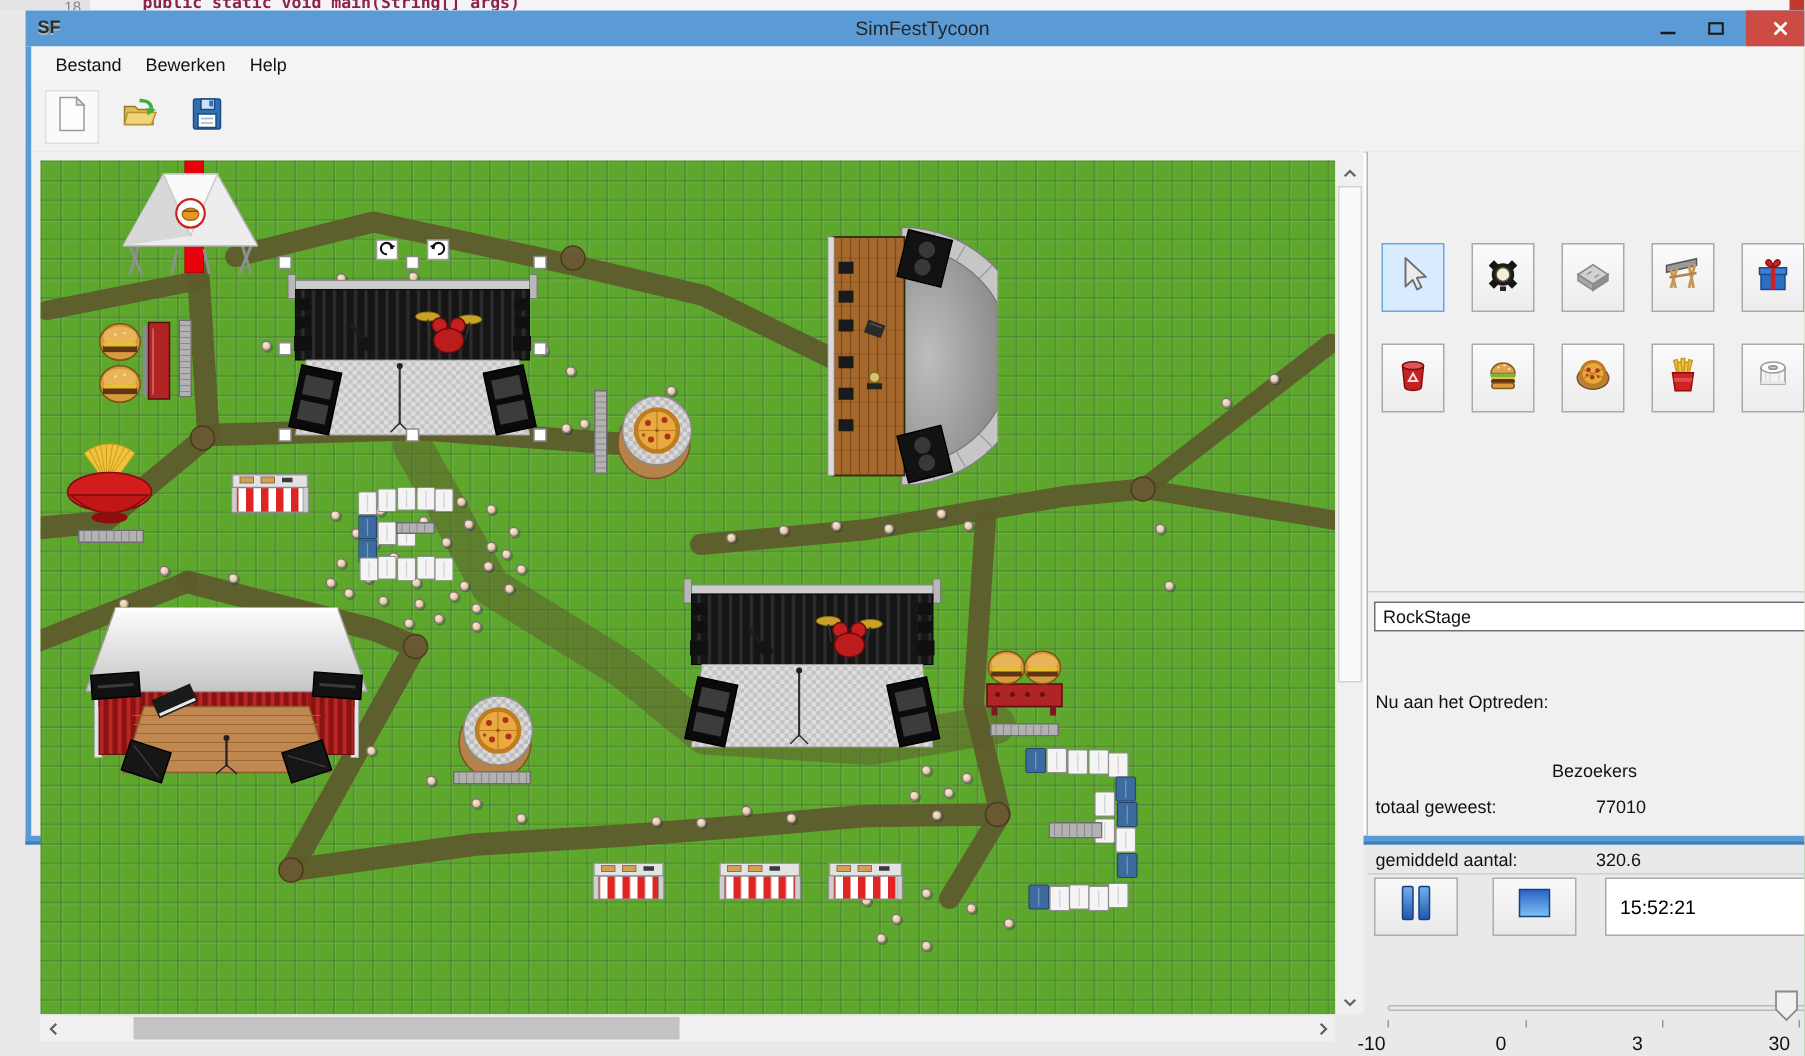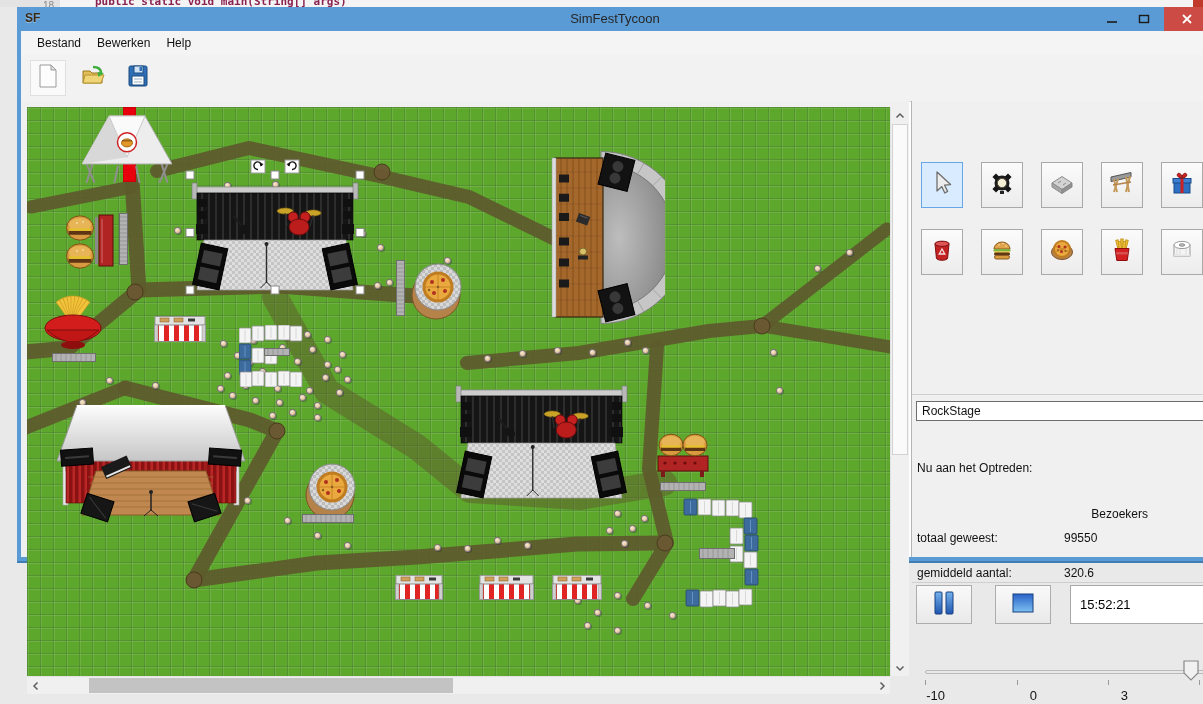--- a/index.html
+++ b/index.html
@@ -54,21 +54,21 @@
   .toolbtn{position:absolute;width:42px;height:46px;background:linear-gradient(#fbfbfb,#ececec);border:1px solid #a9a9a9;box-sizing:border-box;display:flex;align-items:center;justify-content:center;}
   .toolbtn.sel{background:#d9ecff;border:1px solid #66a7e8;}
   .fld{position:absolute;background:#fff;border:1px solid #6e6e6e;box-sizing:border-box;font-size:12px;color:#111;padding:2px 5px;font-family:"Liberation Sans",sans-serif;}
   .lbl{position:absolute;font-size:12px;color:#111;white-space:nowrap;}
   .val{position:absolute;font-size:12px;color:#111;white-space:nowrap;}
   #npbox{position:absolute;left:150px;top:314px;width:146px;height:82px;background:#fff;font-size:12px;padding:4px 6px;box-sizing:border-box;}
   #timebox{position:absolute;left:158px;top:484px;width:138px;height:39px;background:#fff;border:1px solid #a9a9a9;box-sizing:border-box;font-size:13px;display:flex;align-items:center;padding-left:9px;}
   #slider-track{position:absolute;left:13px;top:569px;width:281px;height:4px;background:#e8e8e8;border:1px solid #b9b9b9;border-radius:2px;box-sizing:border-box;}
   #slider-thumb{position:absolute;left:271px;top:559px;}
   .tick{position:absolute;width:1px;height:5px;background:#9a9a9a;top:579px;}
-  .ticklbl{position:absolute;top:587px;width:40px;margin-left:-20px;text-align:right;font-size:13px;color:#111;}
+  .ticklbl{position:absolute;top:587px;width:40px;margin-left:-20px;text-align:left;font-size:13px;color:#111;}
 </style>
 </head>
 <body>
 
 <div id="screen">
 
   <div id="ide-strip">
     <div id="ide-gutter">18</div>
     <div id="ide-code">public static void main(String[] args)</div>
     <div id="ide-close"></div>
@@ -978,23 +978,23 @@
                 <rect x="5" y="17.5" width="16" height="1.5" fill="#e5e5e5"></rect>
                 <ellipse cx="13" cy="8" rx="8" ry="3.6" fill="#ffffff" stroke="#9a9a9a"></ellipse>
                 <ellipse cx="13" cy="8" rx="2.8" ry="1.2" fill="#c9c9c9" stroke="#8a8a8a"></ellipse>
               </svg></span>
           </div>
         </div>
 
       <div class="psep" style="top:293px;"></div>
       <input class="fld" style="left: 4px; top: 300px; width: 292px; height: 20px;" value="RockStage">
       <div class="lbl" style="left:5px;top:360px;">Nu aan het Optreden:</div>
-      <div class="lbl" style="left:66px;top:406px;width:170px;text-align:right;">Bezoekers</div>
+      <div class="lbl" style="left:66px;top:406px;width:170px;text-align:center;">Bezoekers</div>
       <div class="lbl" style="left:5px;top:430px;">totaal geweest:</div>
-      <div class="val" style="left:152px;top:430px;">99550</div>
+      <div class="val" style="left:152px;top:430px;">77010</div>
       <div class="lbl" style="left:5px;top:465px;">gemiddeld aantal:</div>
       <div class="val" style="left:152px;top:465px;">320.6</div>
 
       <div class="psep" style="top:481px;"></div>
       <div class="panelbtn" style="left:4px;top:484px;width:56px;height:39px;">
           <span><svg width="28" height="28" viewBox="0 0 28 28">
               <defs>
                 <linearGradient id="pbg" x1="0" y1="0" x2="0" y2="1">
                   <stop offset="0" stop-color="#74b2ec"></stop>
                   <stop offset="1" stop-color="#1f55b0"></stop>

